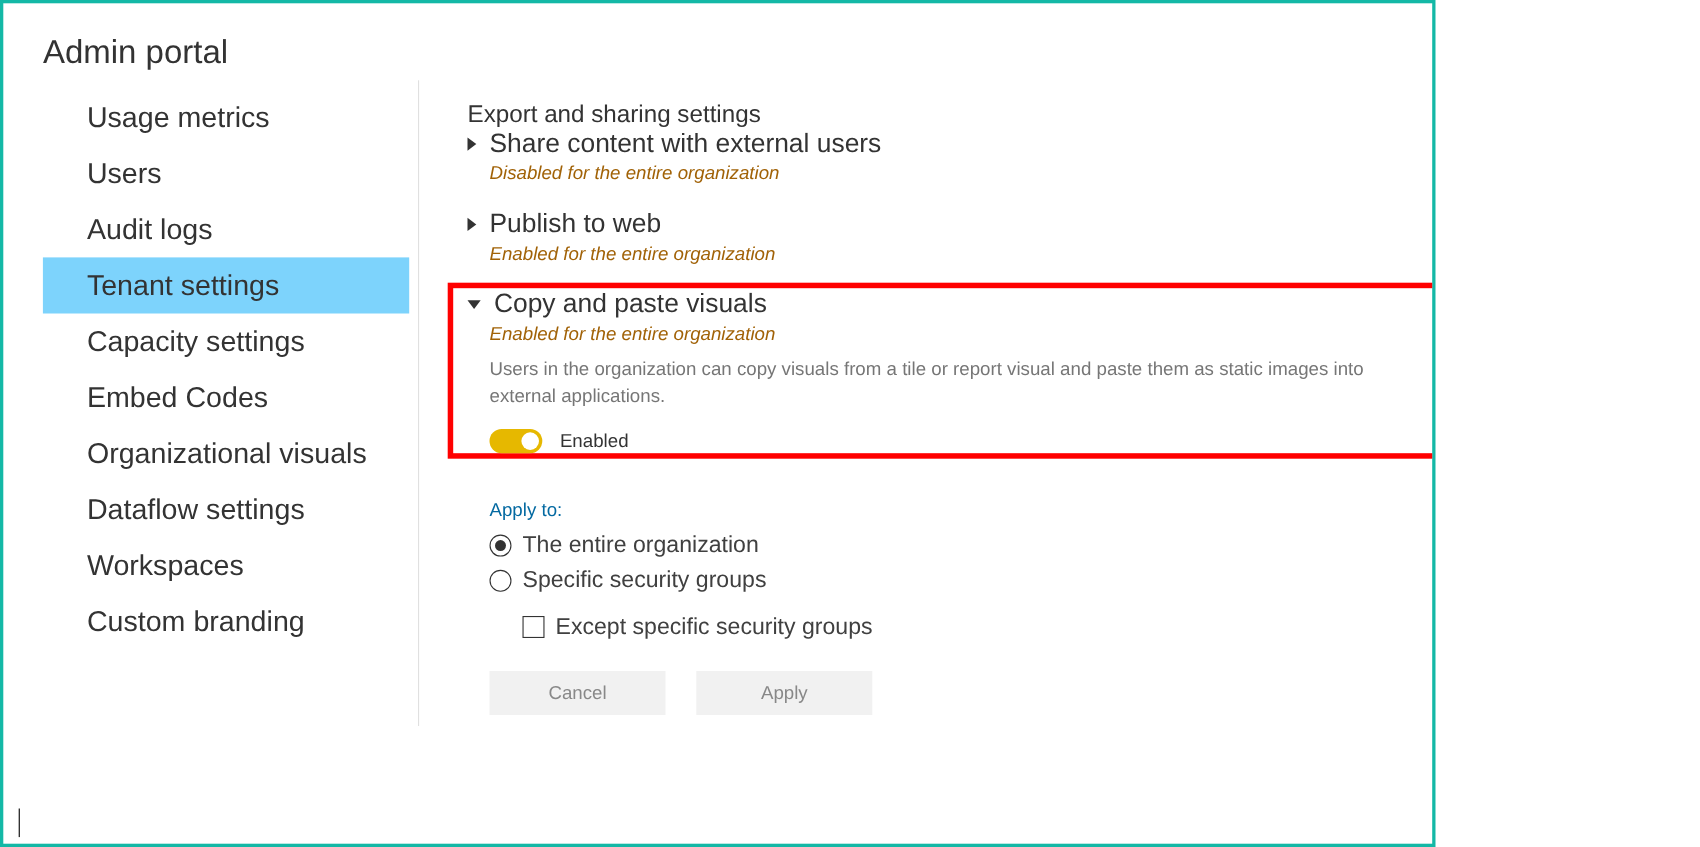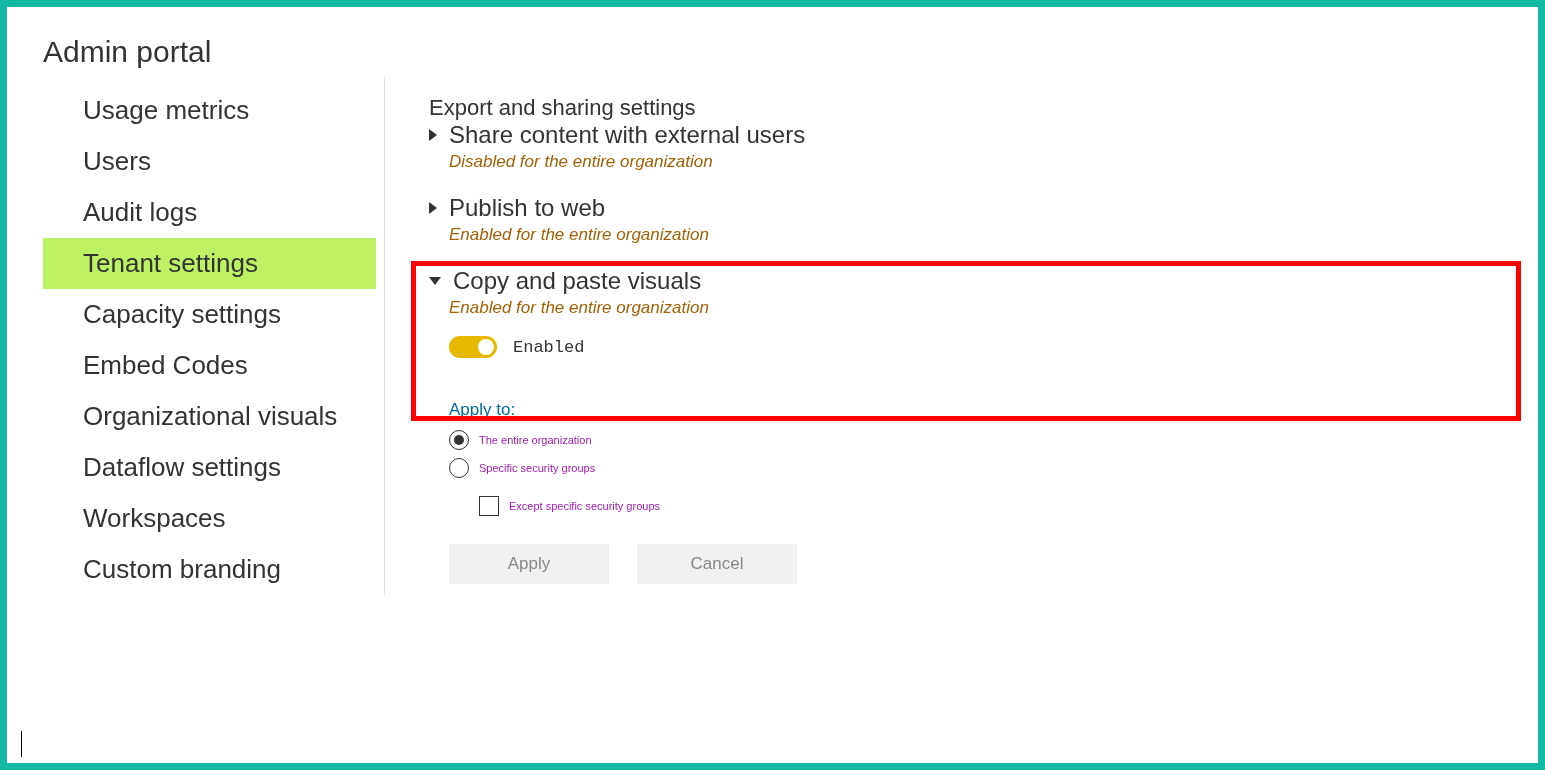--- a/index.html
+++ b/index.html
@@ -3,22 +3,22 @@
 <meta charset="utf-8">
 <style>
   * { box-sizing: border-box; }
   body {
     margin: 0;
     font-family: "Segoe UI", "Segoe UI Web", Arial, sans-serif;
     background: #fff;
     color: #333;
   }
   .frame {
-    border: 7px solid #14b8a6;
-    width: 1545px;
+    border: 3px solid #14b8a6;
+    width: 1305px;
     height: 770px;
     position: relative;
     background: #fff;
     overflow: hidden;
   }
   .page-title {
     font-size: 30px;
     font-weight: 300;
     color: #333;
     padding: 28px 0 8px 36px;
@@ -34,21 +34,21 @@
     padding-right: 8px;
   }
   .sidebar-item {
     font-size: 26px;
     color: #333;
     padding: 10px 0 10px 40px;
     cursor: pointer;
     font-weight: 400;
   }
   .sidebar-item.selected {
-    background: #bef264;
+    background: #7dd3fc;
   }
   .main {
     flex: 1;
     padding: 18px 10px 10px 44px;
     position: relative;
   }
   .section-title {
     font-size: 22px;
     color: #333;
     font-weight: 400;
@@ -118,21 +118,20 @@
     background: #fff;
     border-radius: 50%;
     position: absolute;
     top: 3px;
     right: 3px;
   }
   .toggle-label {
     font-size: 17px;
     color: #333;
     margin-left: 16px;
-    font-family: Liberation Mono, monospace;
   }
   .highlight-box {
     border: 5px solid #ff0000;
     position: absolute;
     pointer-events: none;
   }
   .apply-section {
     margin-left: 20px;
     margin-top: 42px;
   }
@@ -168,22 +167,22 @@
     transform: translate(-50%, -50%);
   }
   .checkbox {
     width: 20px;
     height: 20px;
     border: 1.5px solid #333;
     margin-right: 10px;
     flex-shrink: 0;
   }
   .option-label {
-    font-size: 11px;
-    color: #a21caf;
+    font-size: 21px;
+    color: #404040;
   }
   .button-row {
     margin-left: 20px;
     margin-top: 28px;
     display: flex;
     gap: 28px;
   }
   .btn {
     width: 160px;
     height: 40px;
@@ -245,20 +244,21 @@
       </div>
 
       <div class="setting" style="position:relative; margin-top:10px;">
         <div class="highlight-box" style="left:-18px; top:-6px; width:1110px; height:160px;"></div>
 
         <div class="setting-header">
           <span class="caret down"></span>
           <span class="setting-title">Copy and paste visuals</span>
         </div>
         <div class="setting-status">Enabled for the entire organization</div>
+        <div class="setting-desc">Users in the organization can copy visuals from a tile or report visual and paste them as static images into external applications.</div>
         <div class="toggle-row">
           <div class="toggle">
             <div class="toggle-knob"></div>
           </div>
           <span class="toggle-label">Enabled</span>
         </div>
       </div>
 
       <div class="apply-section">
         <div class="apply-label">Apply to:</div>
@@ -270,20 +270,20 @@
           <span class="radio"></span>
           <span class="option-label">Specific security groups</span>
         </div>
         <div class="check-row" style="margin-top:18px;padding-left:30px;">
           <span class="checkbox"></span>
           <span class="option-label">Except specific security groups</span>
         </div>
       </div>
 
       <div class="button-row">
+        <button class="btn">Cancel</button>
         <button class="btn">Apply</button>
-        <button class="btn">Cancel</button>
       </div>
     </div>
   </div>
 
   <div class="cursor-caret"></div>
 </div>
 
 </body></html>

